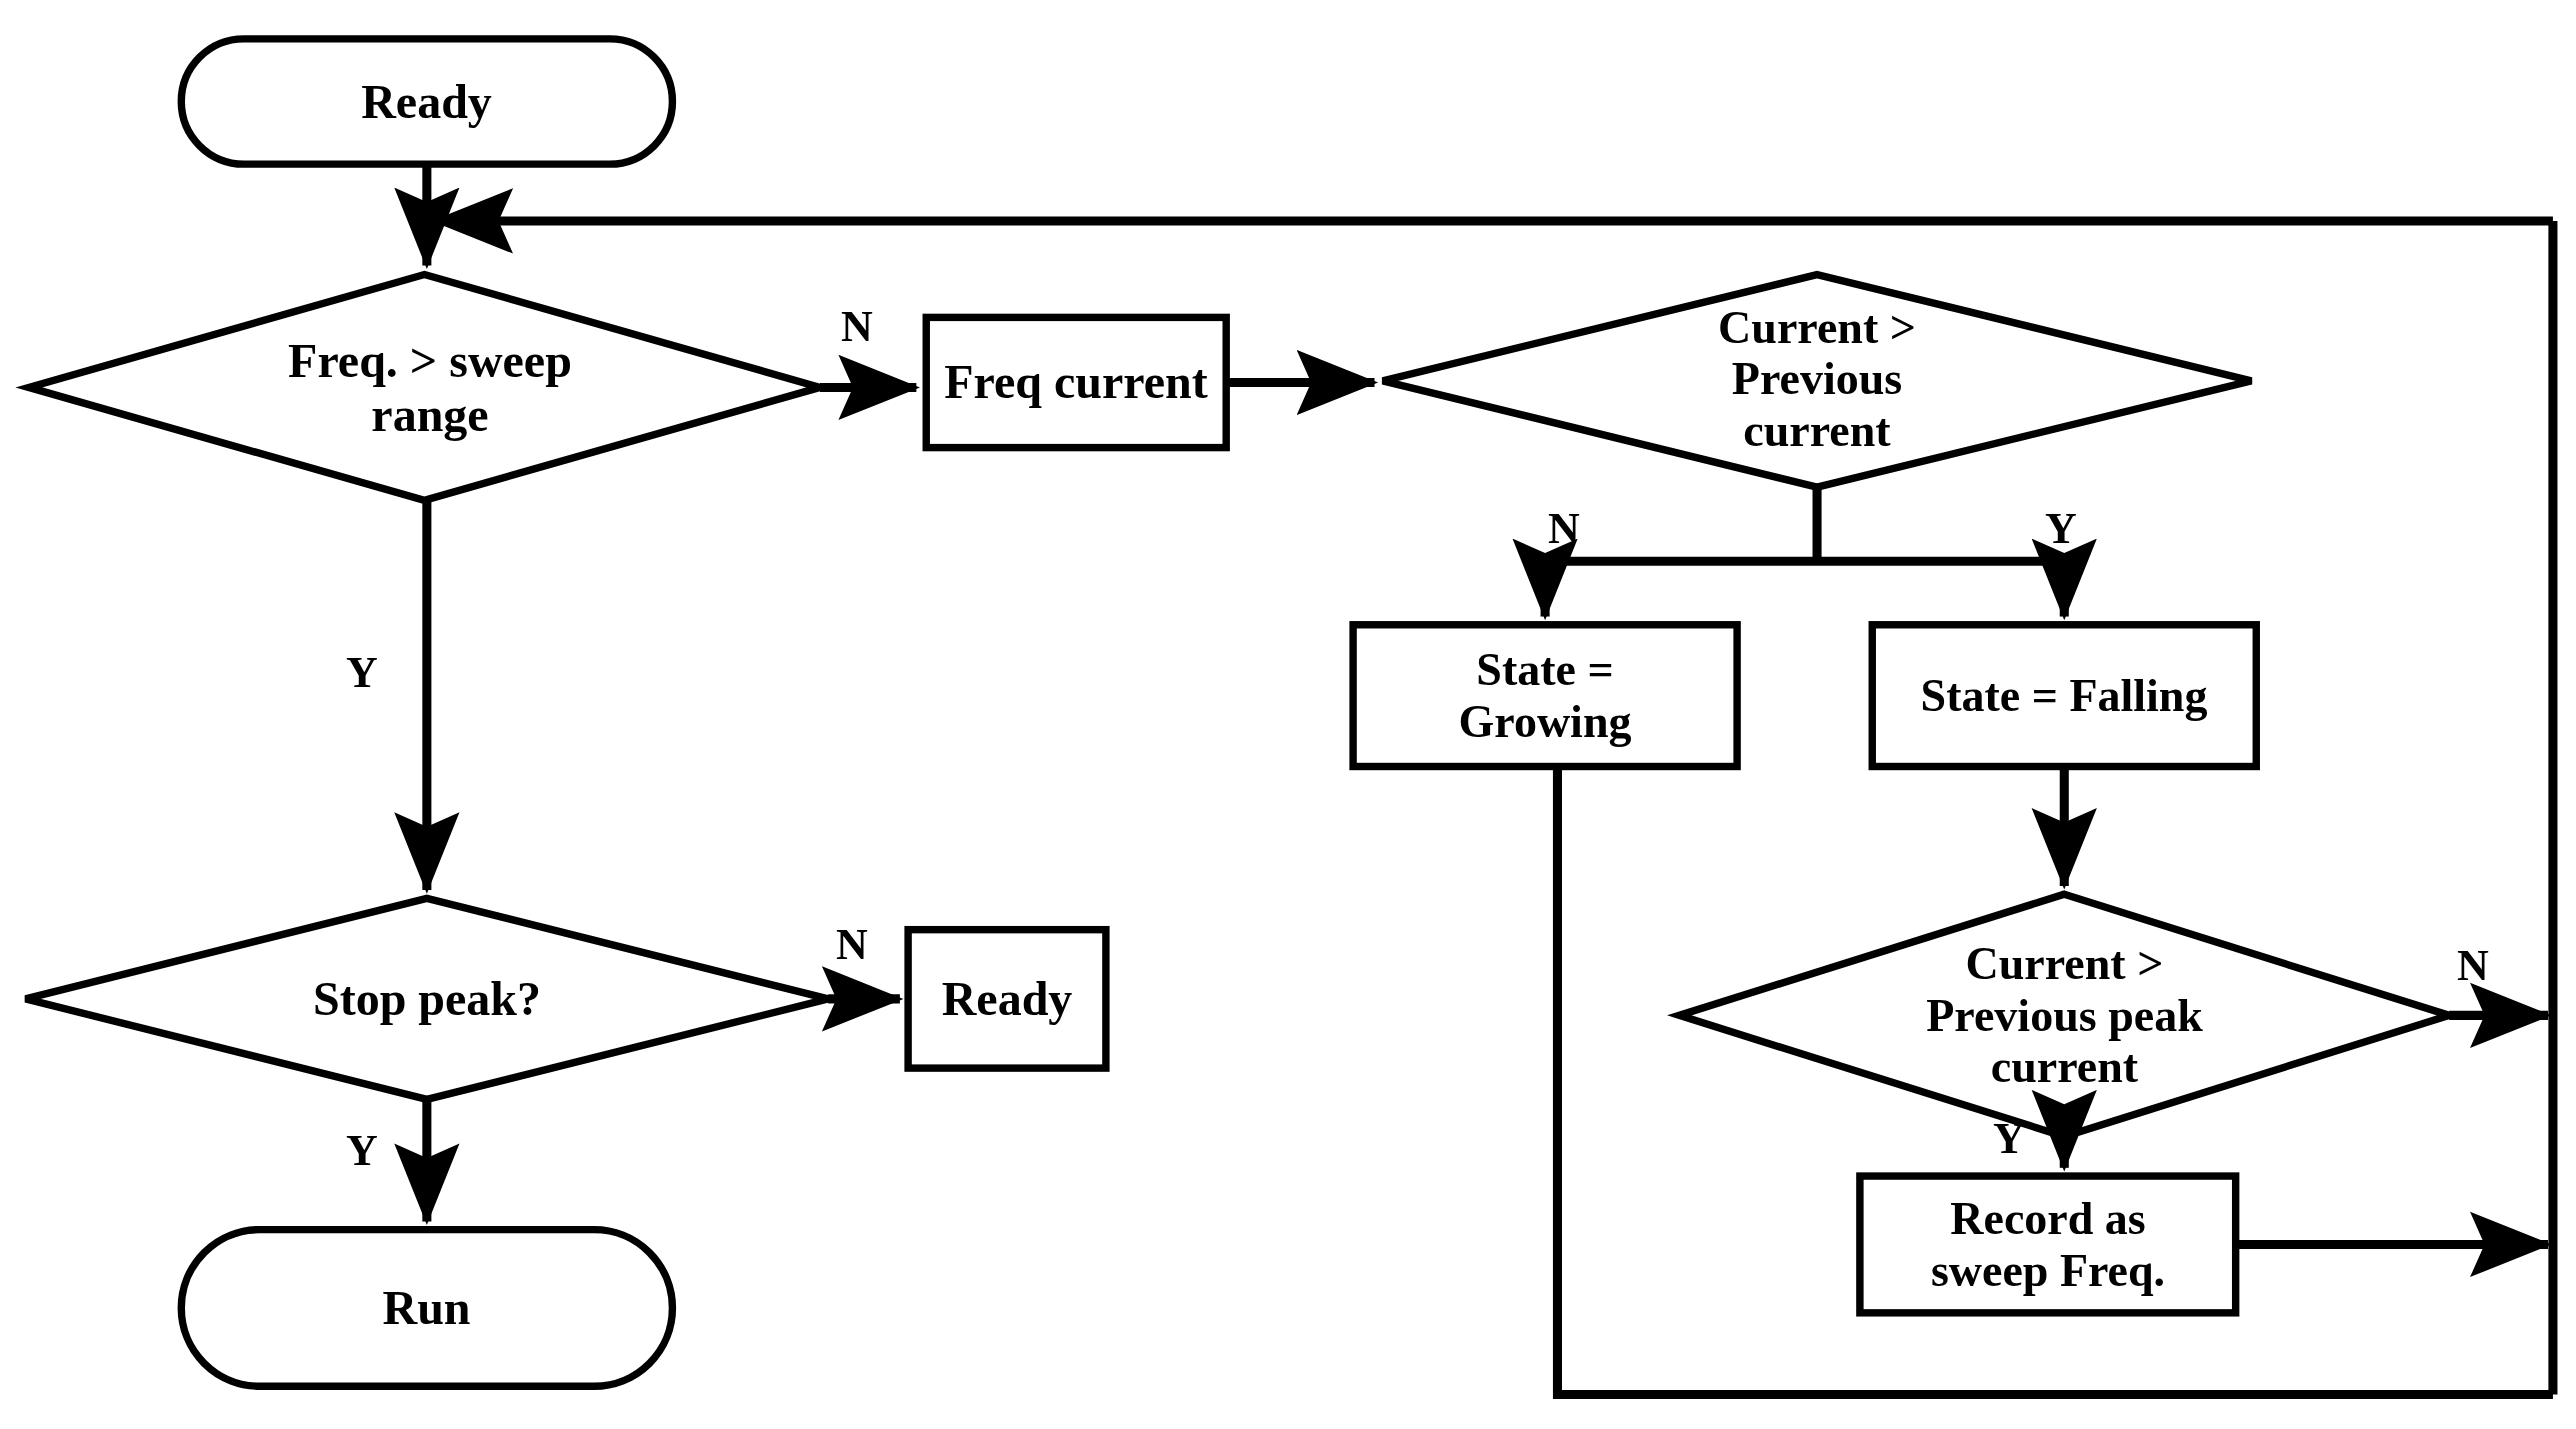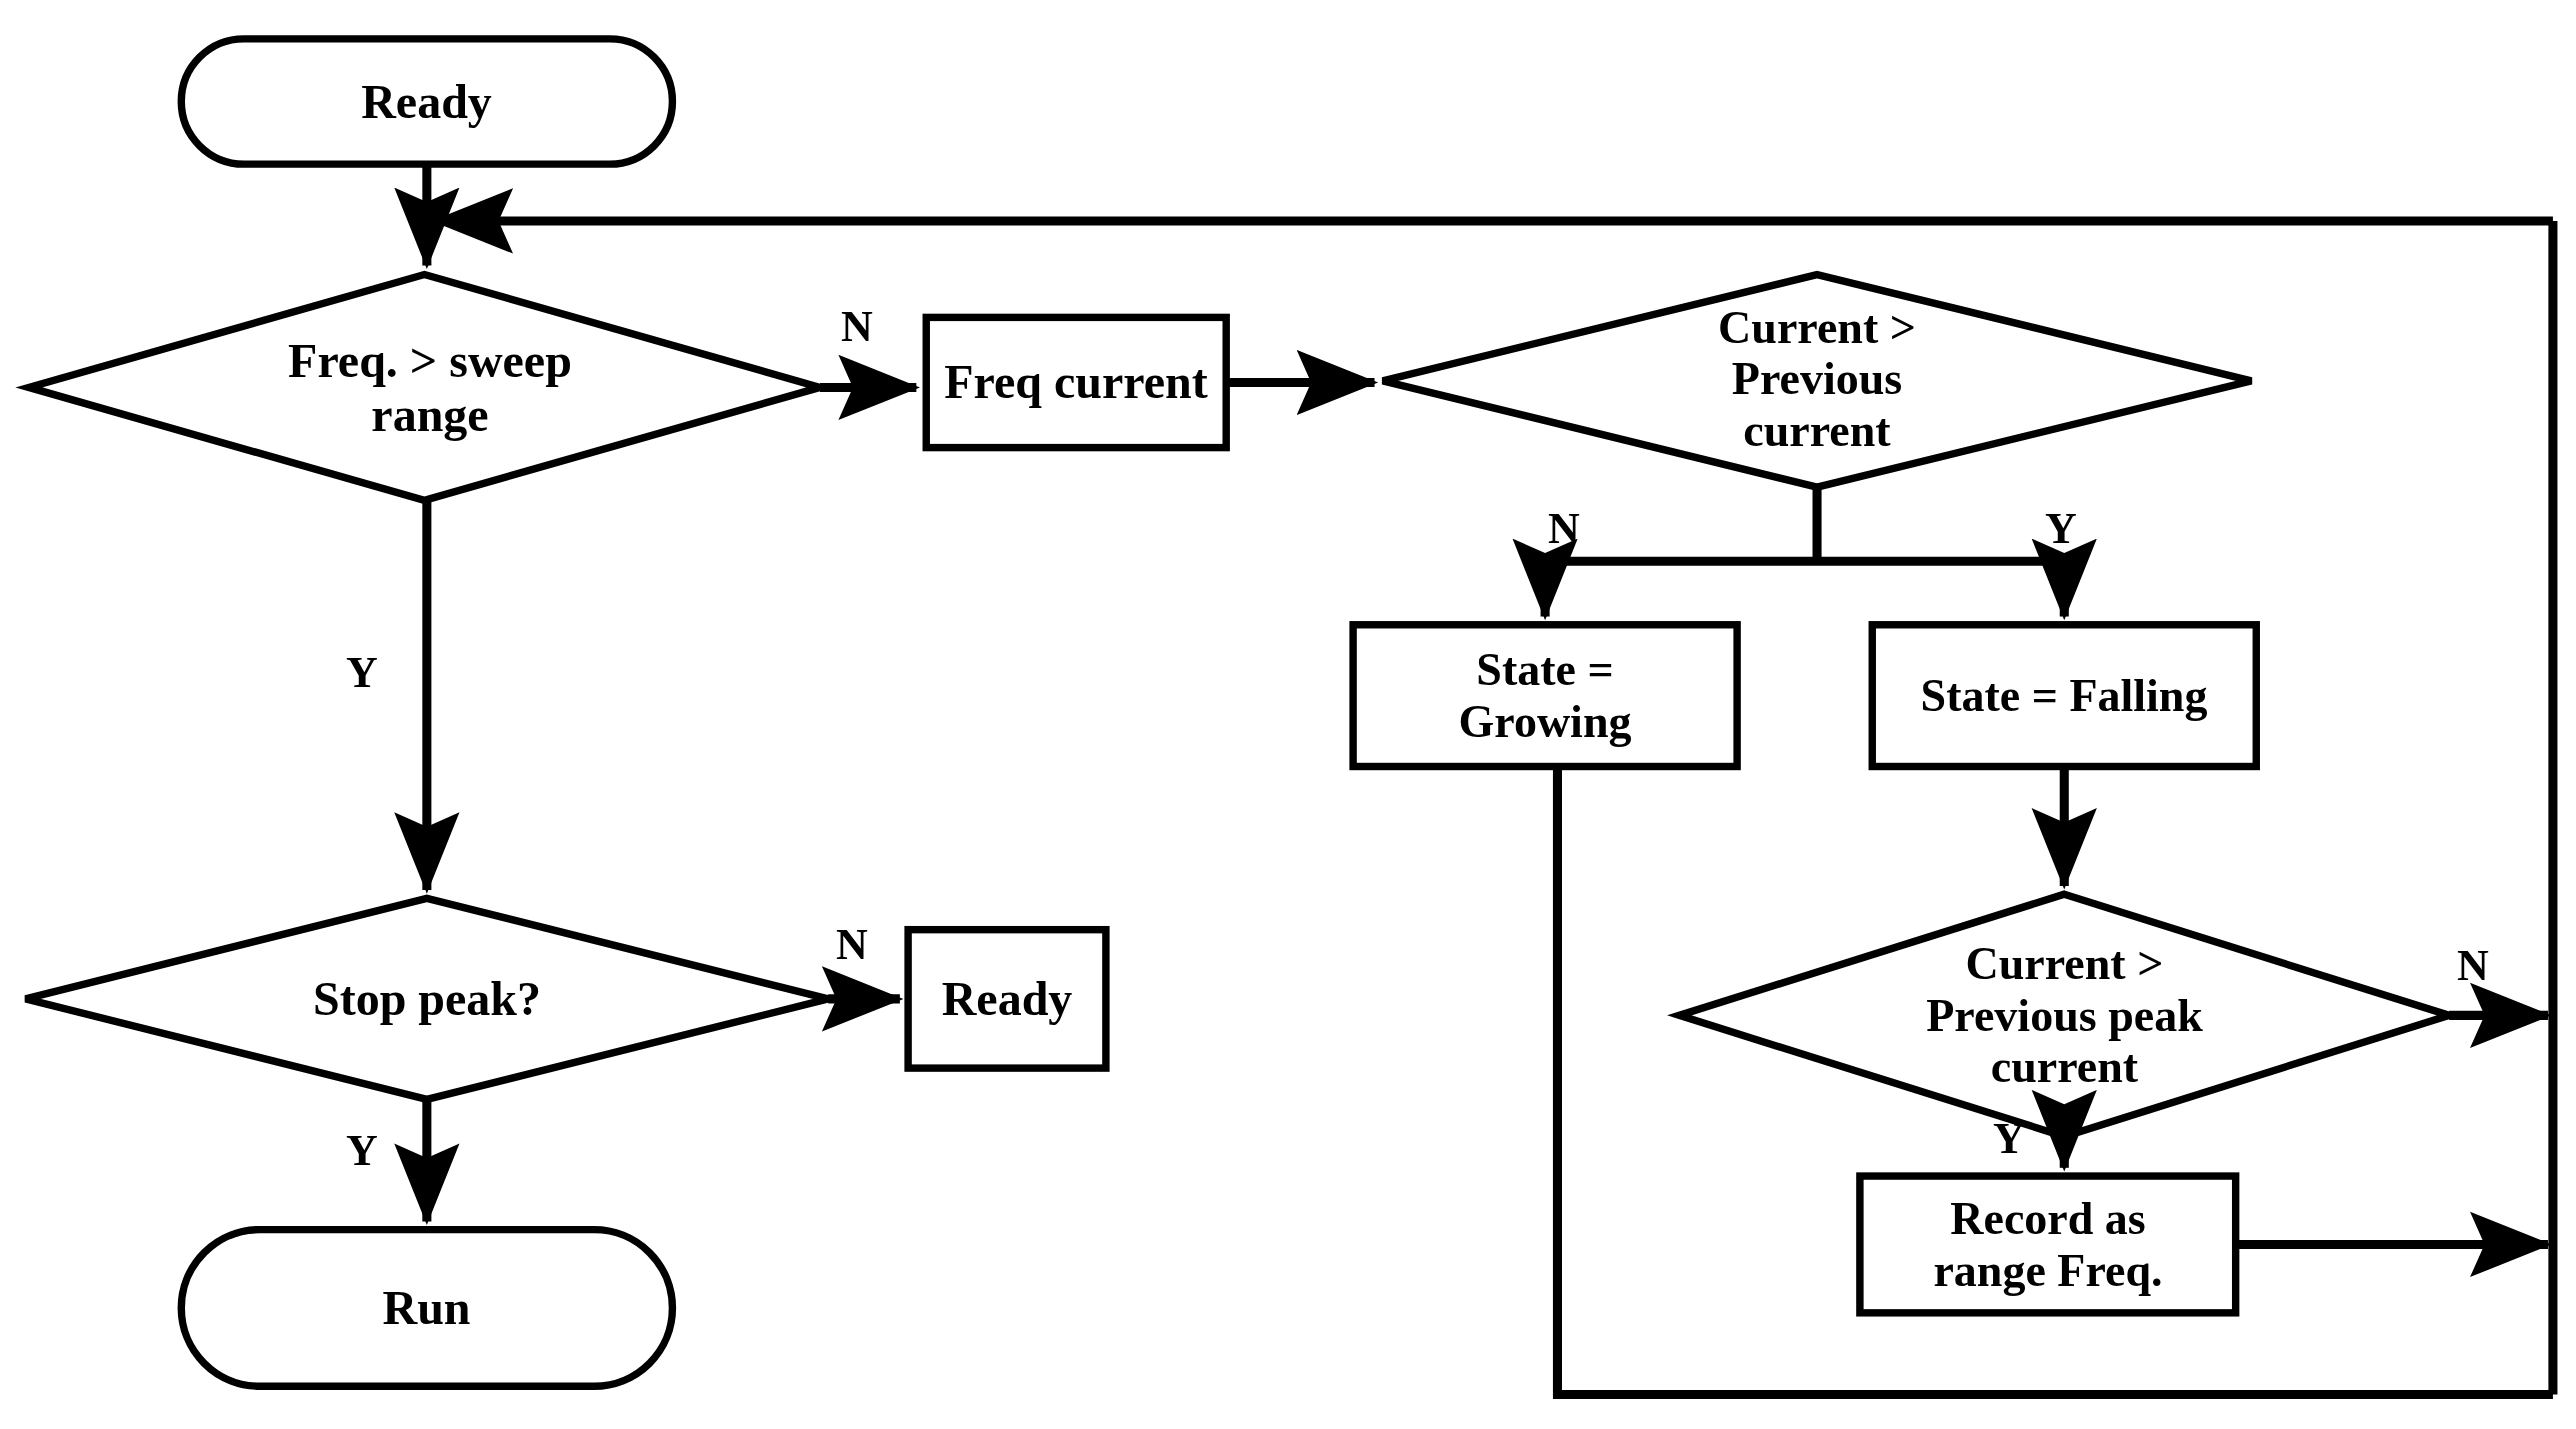--- a/index.html
+++ b/index.html
@@ -146,21 +146,21 @@
 
   <div class="node-label fs-58" style="left:908px; top:930px; width:198px; height:138px;">Ready</div>
 
   <div class="node-label fs-58" style="left:181px; top:1229px; width:491px; height:157px;">Run</div>
 
   <div class="node-label fs-56" style="left:1809px; top:902px; width:511px; height:227px;">Current &gt;
 Previous peak
 current</div>
 
   <div class="node-label fs-56" style="left:1860px; top:1176px; width:376px; height:137px;">Record as
-range Freq.</div>
+sweep Freq.</div>
 
   <div class="edge-label" style="left:841px; top:305px;">N</div>
 
   <div class="edge-label" style="left:346px; top:651px;">Y</div>
 
   <div class="edge-label" style="left:1548px; top:507px;">N</div>
 
   <div class="edge-label" style="left:2045px; top:507px;">Y</div>
 
   <div class="edge-label" style="left:836px; top:923px;">N</div>

